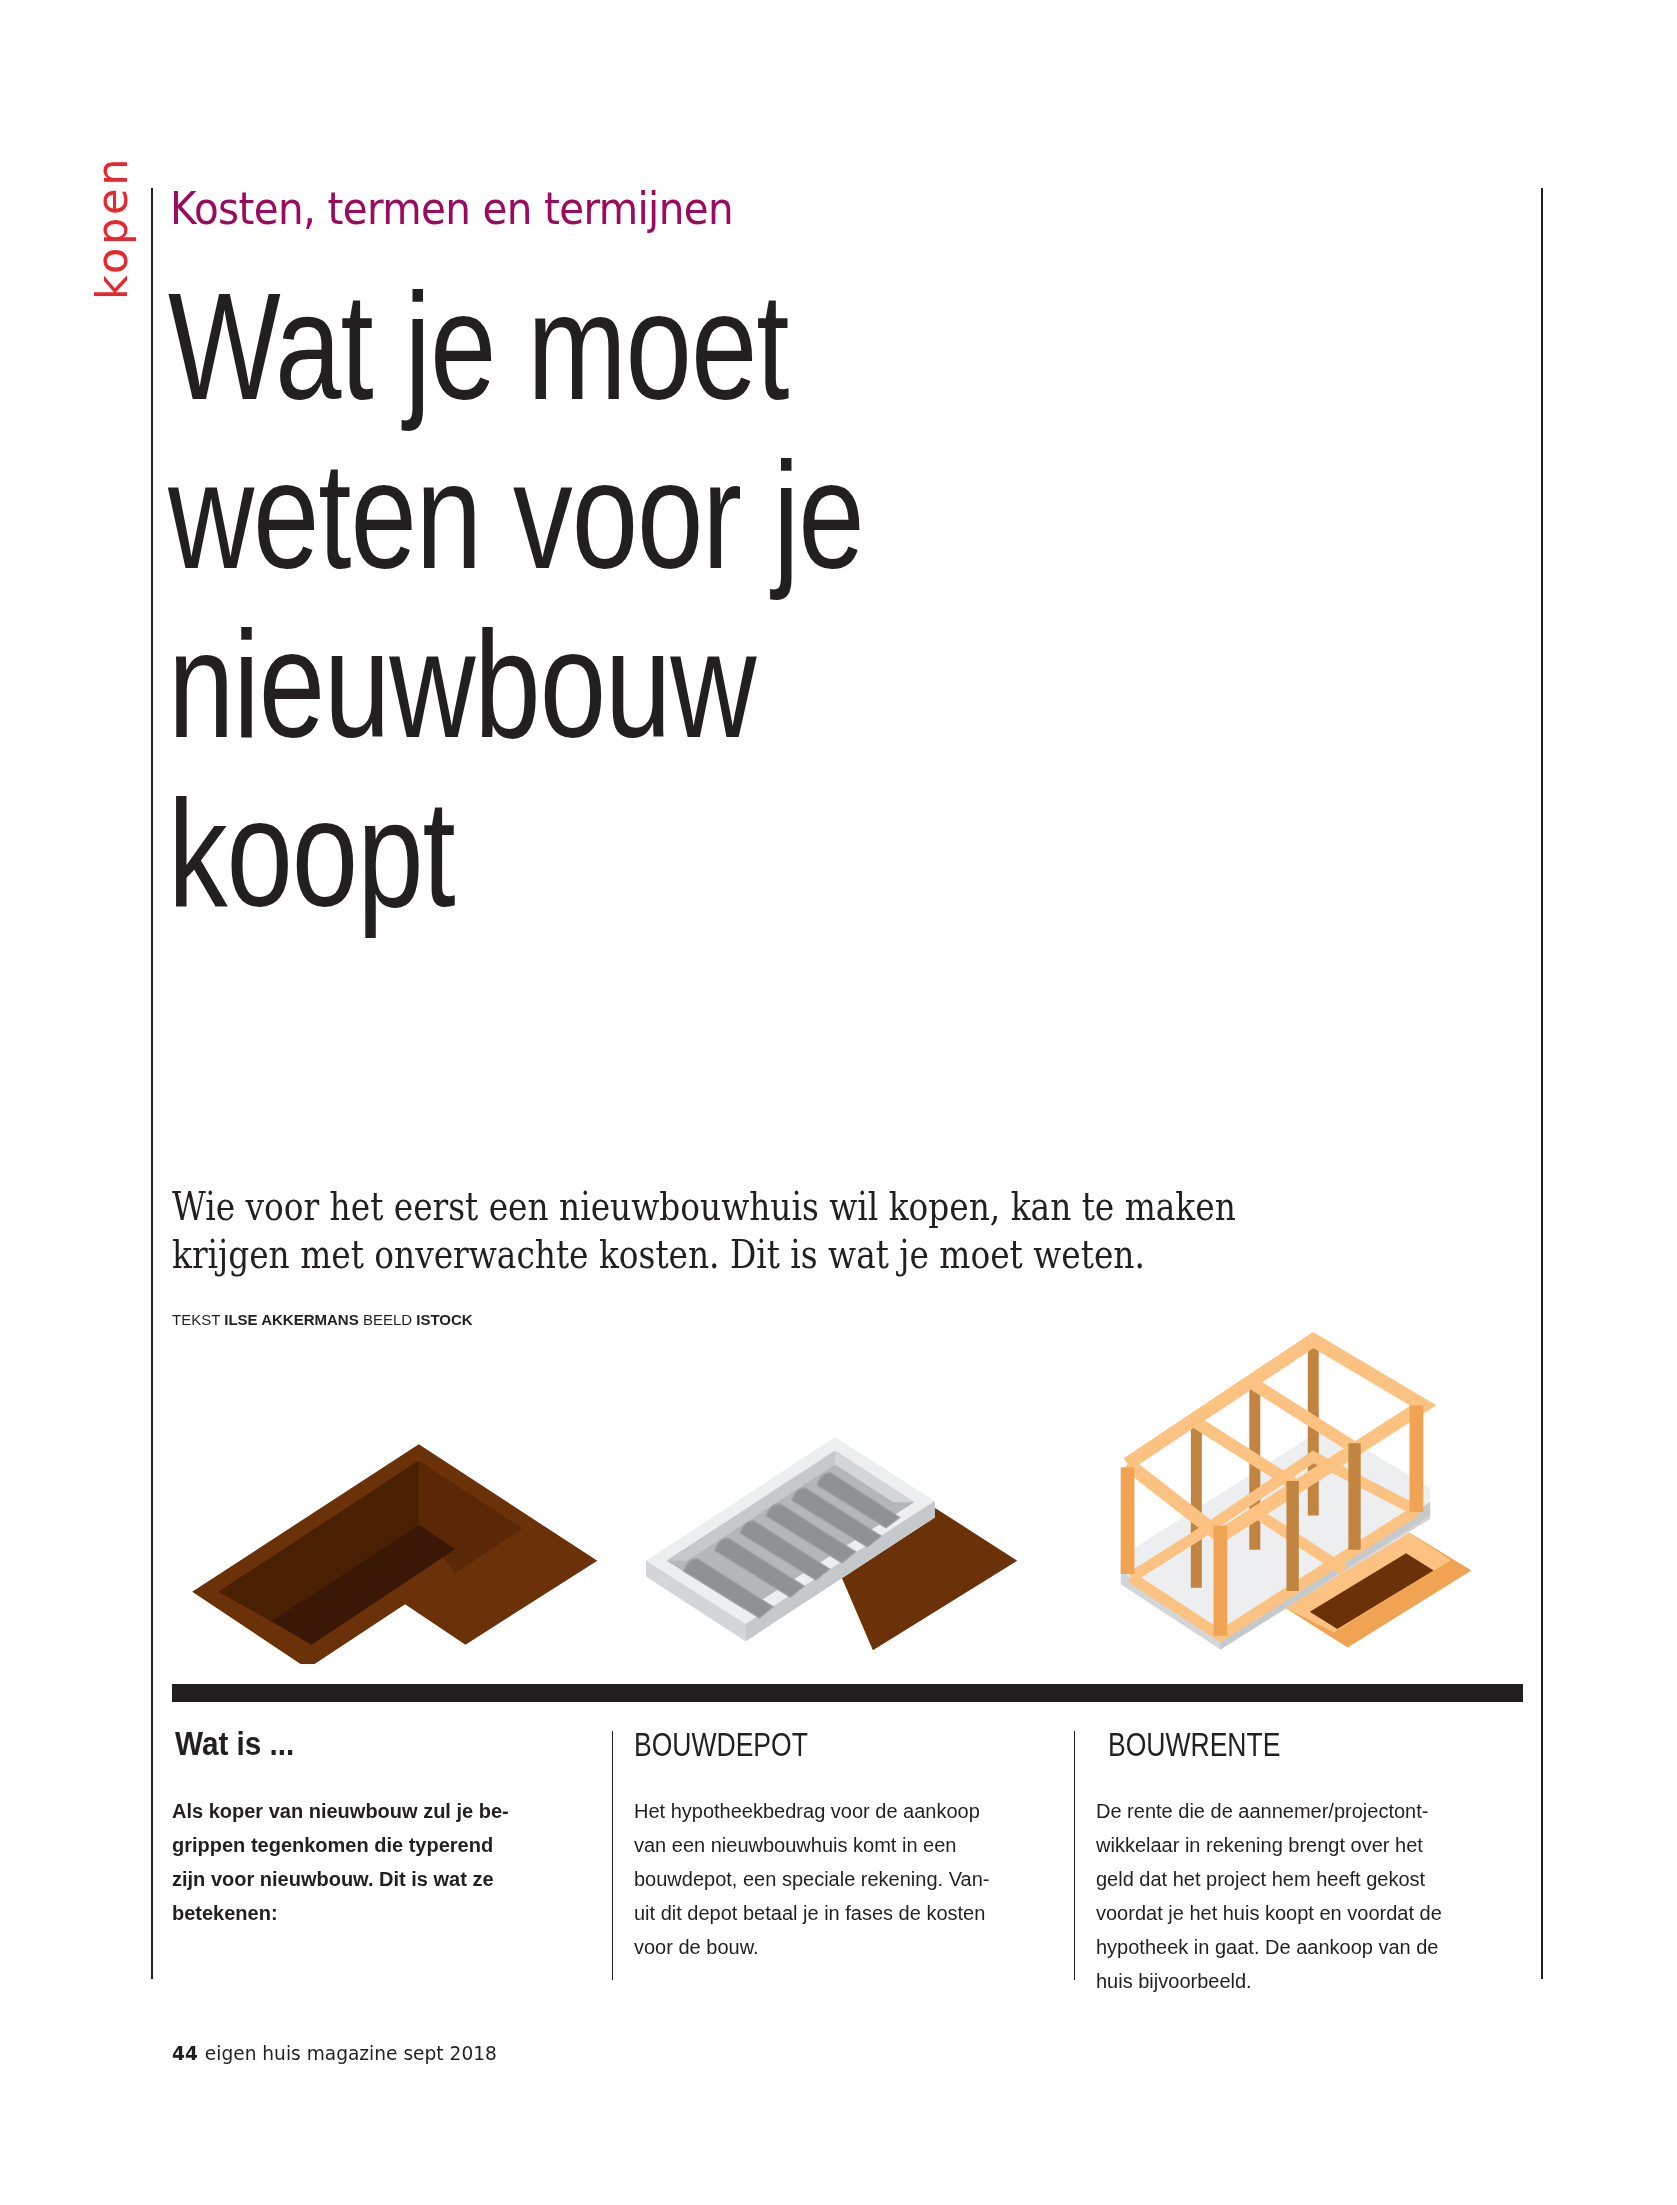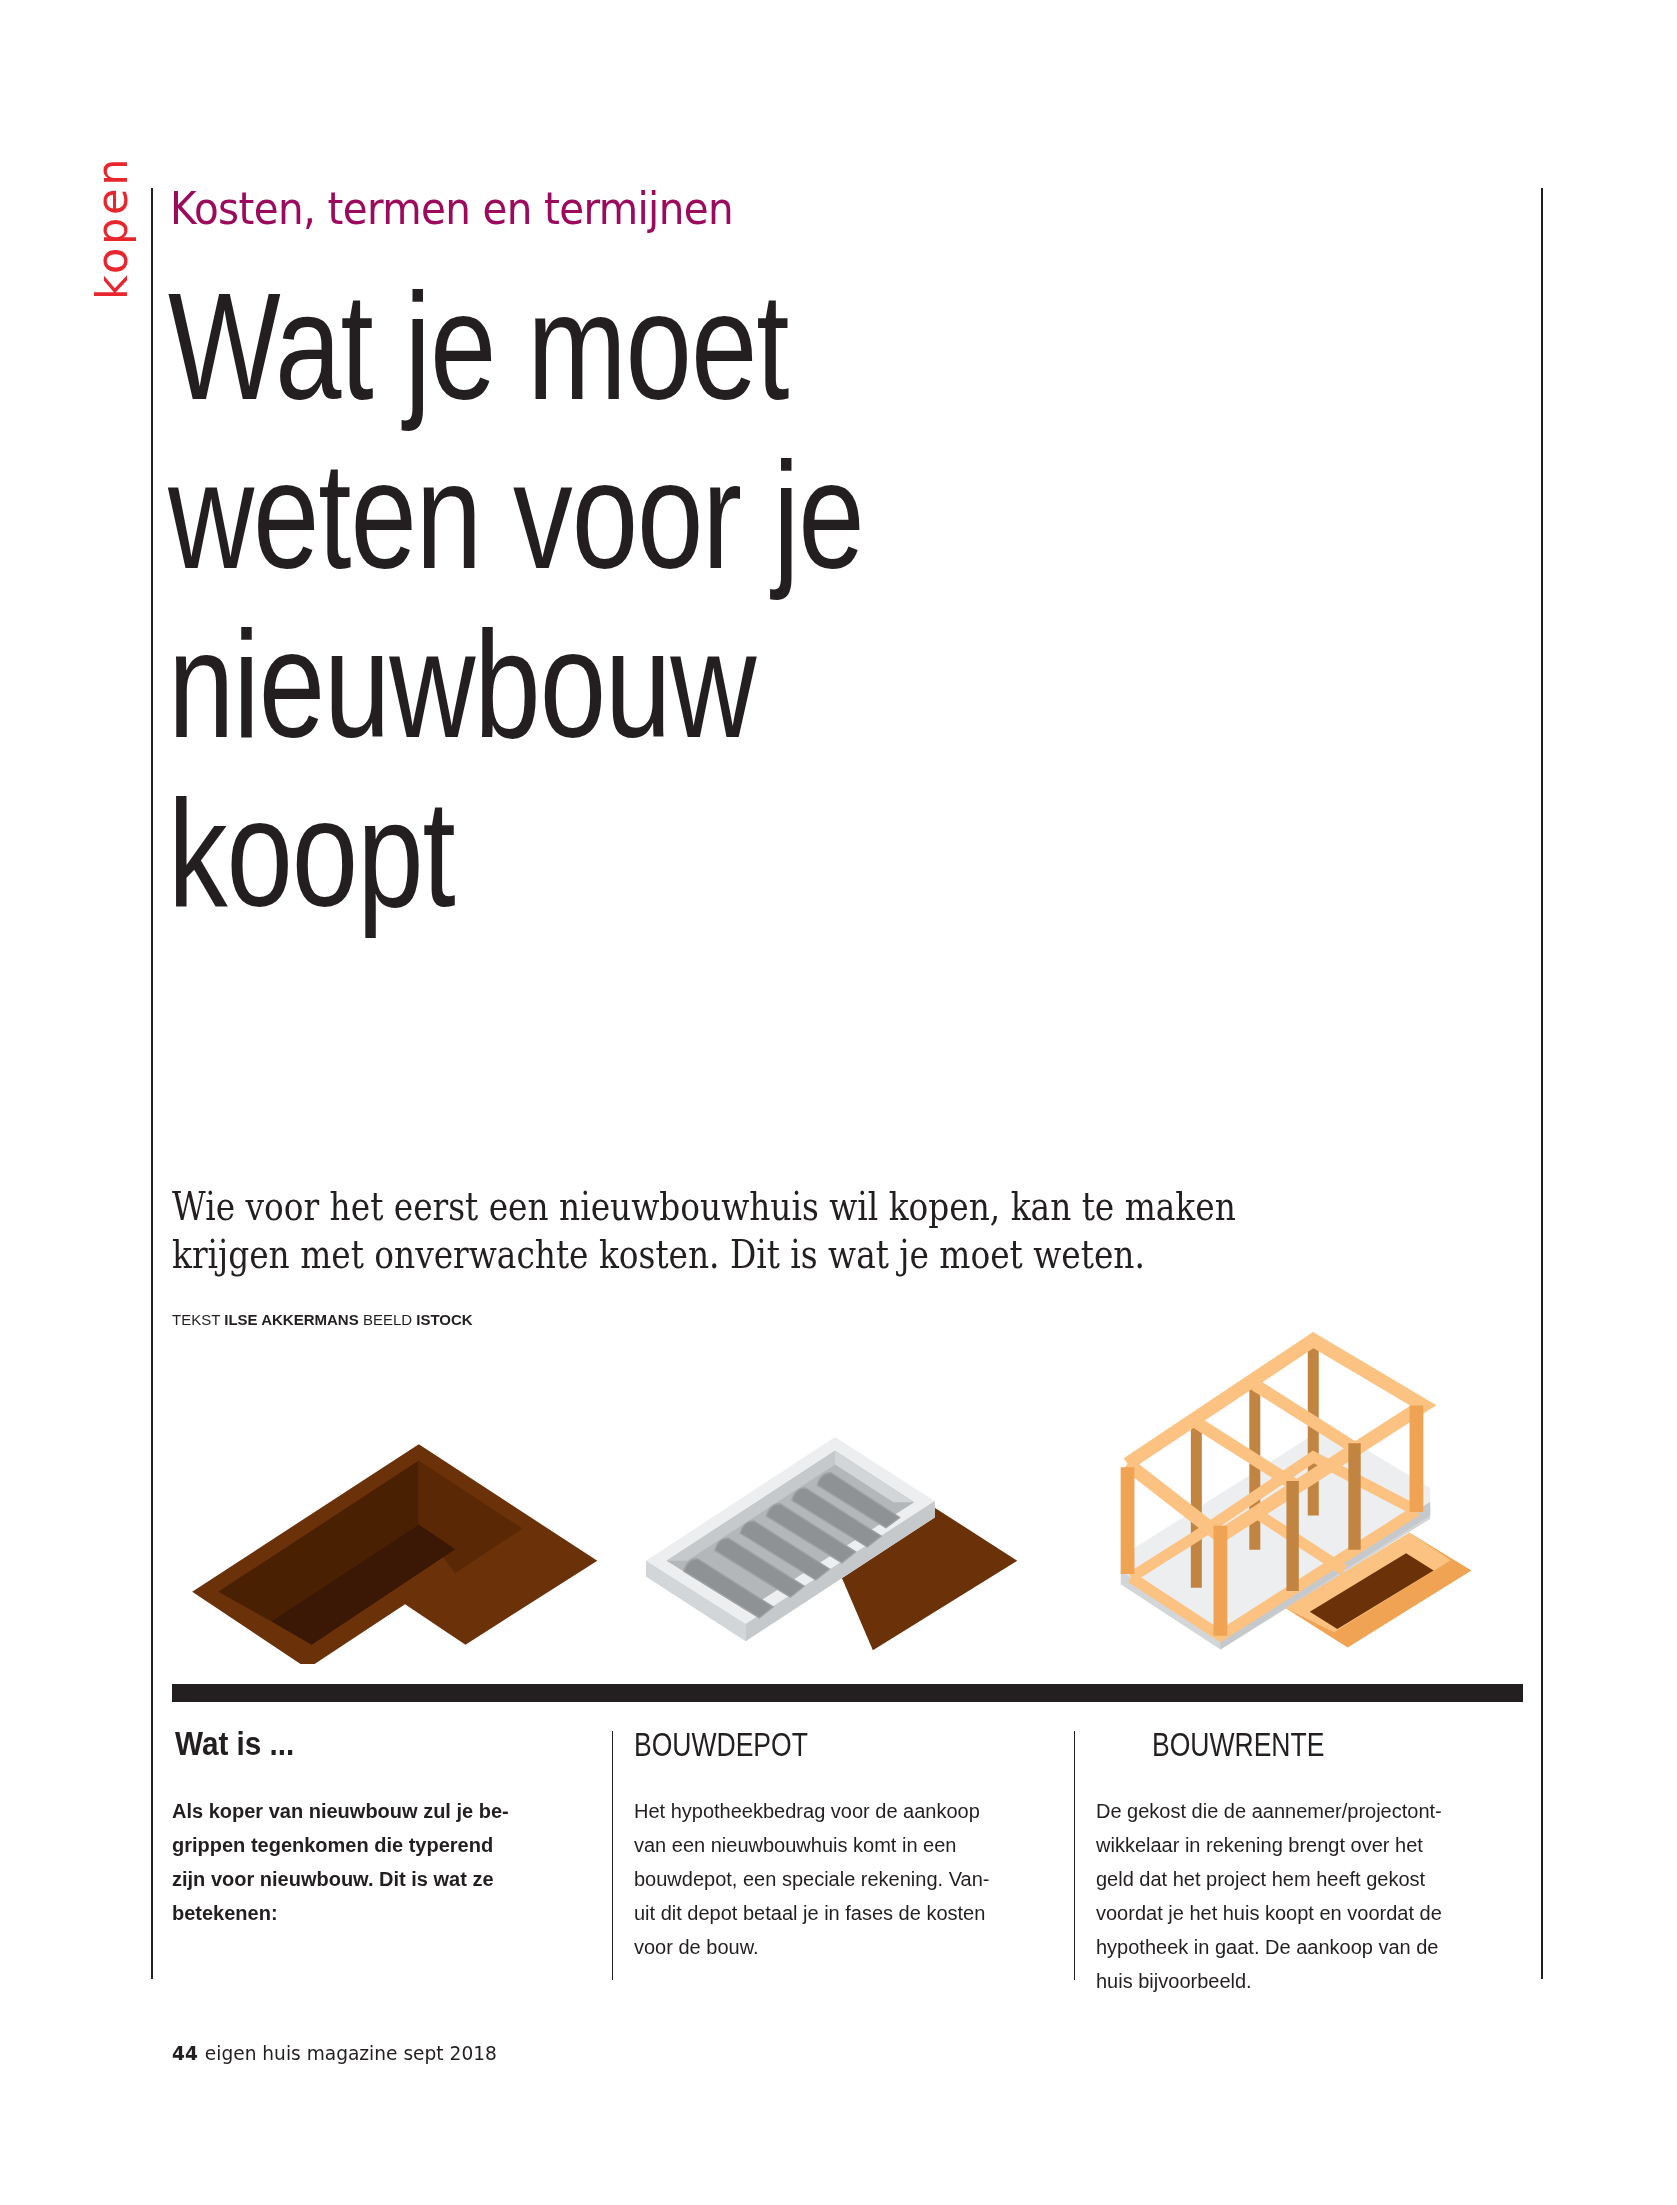--- a/index.html
+++ b/index.html
@@ -178,25 +178,25 @@
   <h2 class="col-title">BOUWDEPOT</h2>
 </div>
 <div class="col-body" style="left:634px;">
   <span>Het hypotheekbedrag voor de aankoop</span>
   <span>van een nieuwbouwhuis komt in een</span>
   <span>bouwdepot, een speciale rekening. Van-</span>
   <span>uit dit depot betaal je in fases de kosten</span>
   <span>voor de bouw.</span>
 </div>
 
-<div class="col" style="left:1152px;">
+<div class="col" style="left:1108px;">
   <h2 class="col-title">BOUWRENTE</h2>
 </div>
 <div class="col-body" style="left:1096px;">
-  <span>De gekost die de aannemer/projectont-</span>
+  <span>De rente die de aannemer/projectont-</span>
   <span>wikkelaar in rekening brengt over het</span>
   <span>geld dat het project hem heeft gekost</span>
   <span>voordat je het huis koopt en voordat de</span>
   <span>hypotheek in gaat. De aankoop van de</span>
   <span>huis bijvoorbeeld.</span>
 </div>
 
 <div class="footer">
   <span class="pg">44</span><span>eigen huis magazine sept 2018</span>
 </div>

